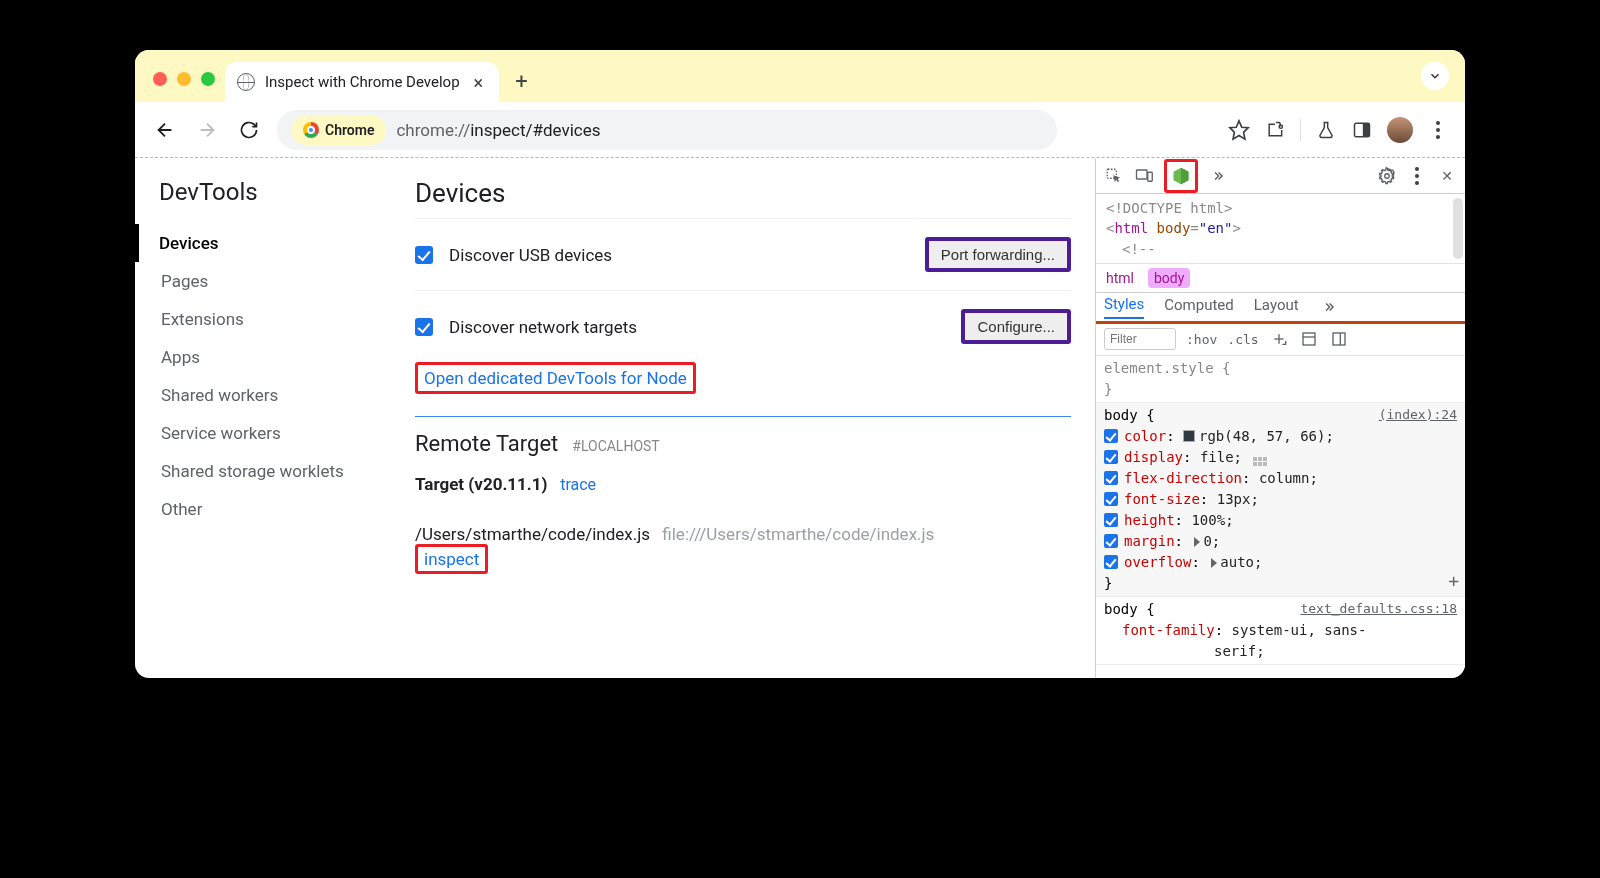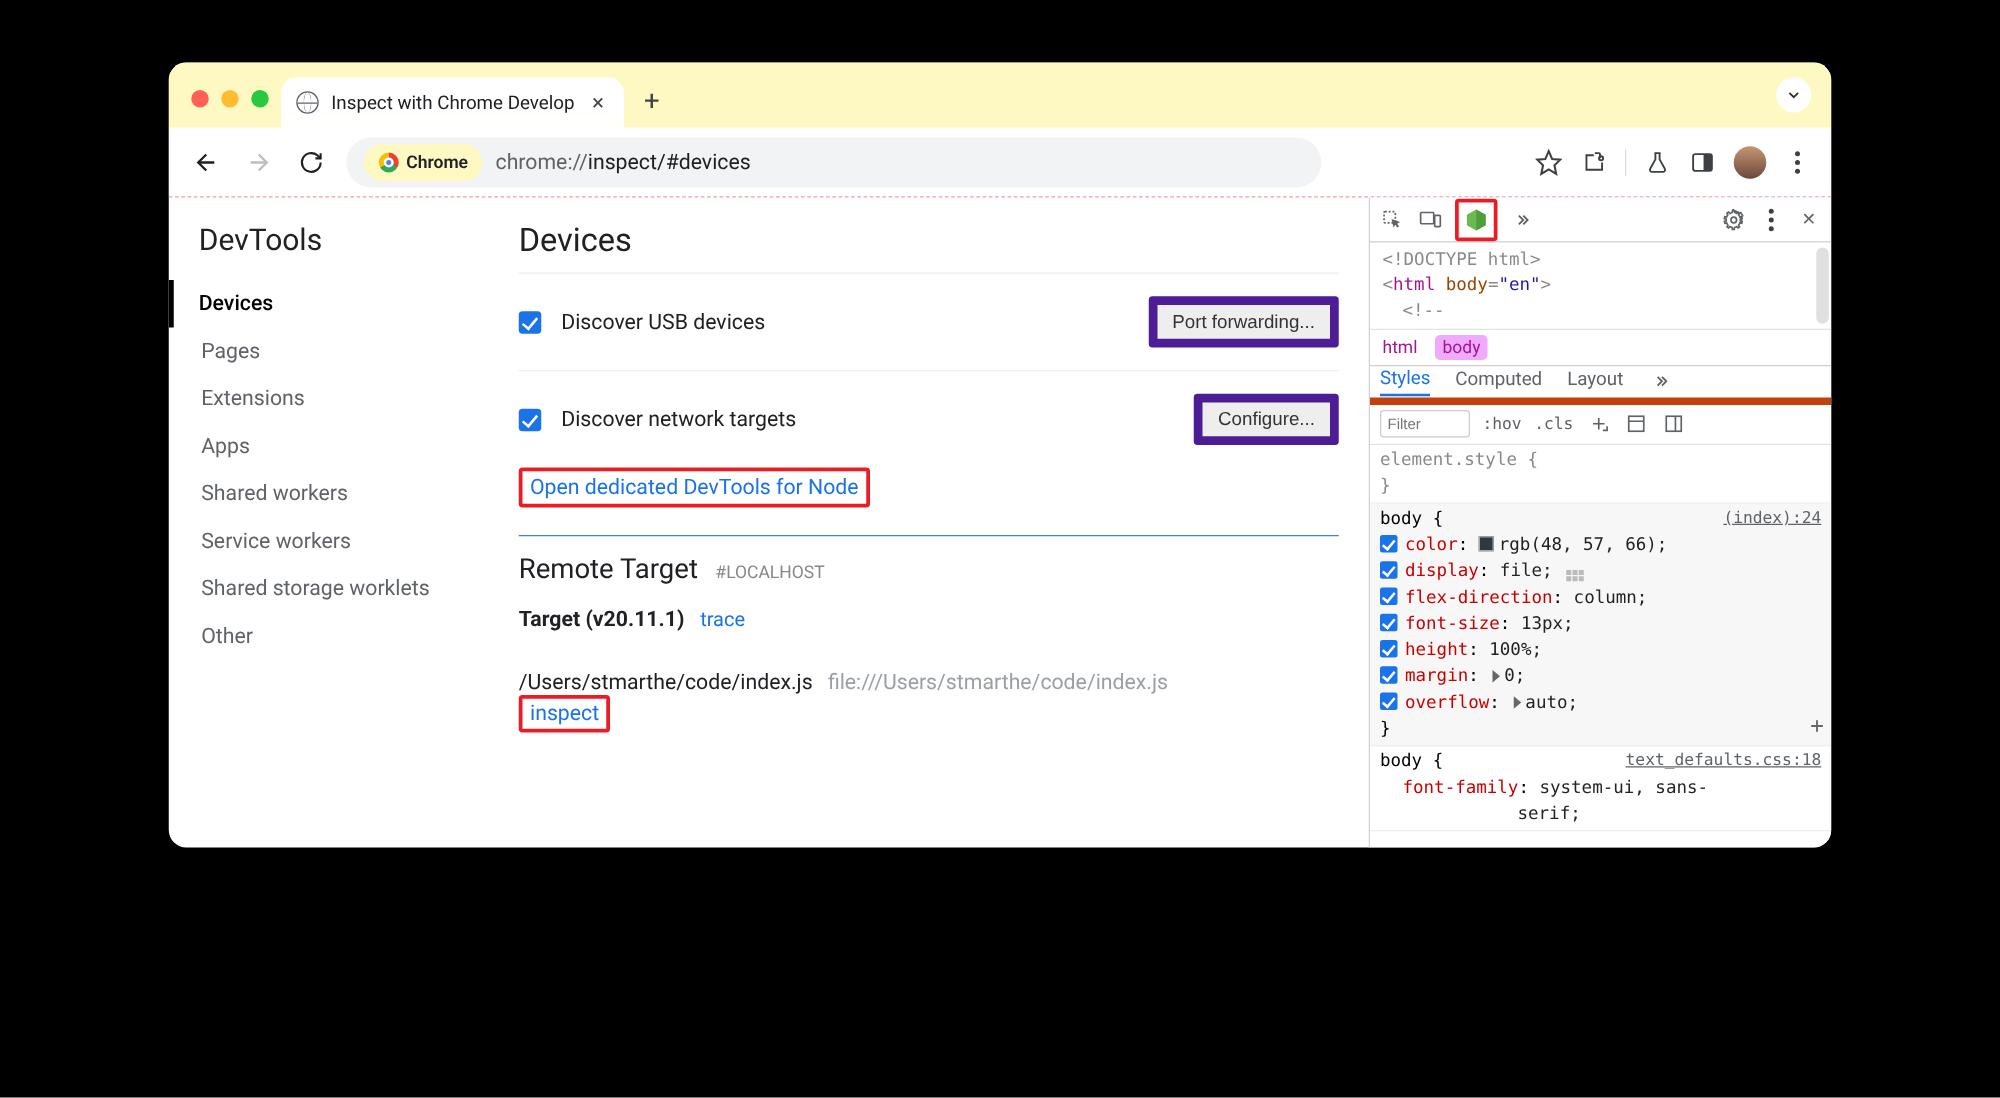--- a/index.html
+++ b/index.html
@@ -65,21 +65,21 @@
   .sidebar h1{font-size:24px;font-weight:400;color:#202124;margin-bottom:18px;}
   .side-list{display:flex;flex-direction:column;}
   .side-item{padding:9px 2px;font-size:17px;color:#5f6368;cursor:pointer;}
   .side-item.selected{color:#000;font-weight:500;border-left:4px solid #000;margin-left:-24px;padding-left:20px;}
   .main{flex:1;}
   .main h2{font-size:26px;font-weight:400;color:#202124;margin-bottom:10px;}
   .sec{border-top:1px solid #eee;padding:18px 0;display:flex;align-items:center;gap:16px;}
   .cb{width:18px;height:18px;background:#1a73e8;border-radius:3px;position:relative;flex:none;}
   .cb::after{content:"";position:absolute;left:3px;top:5px;width:10px;height:5px;border-left:2.5px solid #fff;border-bottom:2.5px solid #fff;transform:rotate(-50deg);}
   .sec label{font-size:17px;color:#202124;flex:1;}
-  .graybtn{border:7px solid #4c1d95;background:#eee;padding:5px 12px;font-size:15px;border-radius:3px;color:#333;cursor:pointer;}
+  .graybtn{border:4px solid #4c1d95;background:#eee;padding:5px 12px;font-size:15px;border-radius:3px;color:#333;cursor:pointer;}
   .link{font-size:17px;color:#1a73e8;cursor:pointer;}
   .hl-red{border:3px solid #ec1c24;border-radius:3px;padding:3px 6px;display:inline-block;}
   .remote{margin-top:4px;}
   .remote h3{font-size:22px;font-weight:400;color:#202124;display:inline;}
   .remote .badge{font-size:14px;color:#888;margin-left:10px;}
   .target-line{margin-top:18px;font-size:17px;}
   .target-line .tlabel{font-weight:700;color:#202124;}
   .target-path{margin-top:30px;font-size:17px;color:#202124;}
   .target-path .fileurl{color:#9aa0a6;margin-left:8px;}
   .inspect{font-size:17px;color:#1a73e8;display:inline-block;margin-top:6px;}
@@ -88,21 +88,21 @@
   .devtools{width:370px;border-left:1px solid #cfd3d7;background:#fff;font-size:14px;display:flex;flex-direction:column;}
   .dt-top{height:36px;border-bottom:1px solid #d0d0d0;display:flex;align-items:center;padding:0 8px;gap:10px;}
   .dt-ico{width:20px;height:20px;display:flex;align-items:center;justify-content:center;color:#5f6368;}
   .node-ico{width:26px;height:26px;display:flex;align-items:center;justify-content:center;}
   .node-ico svg{width:20px;height:20px;}
   .dt-top .spacer{flex:1;}
   .dt-html{padding:4px 10px;font-family:ui-monospace,Menlo,monospace;font-size:14px;line-height:1.45;border-bottom:1px solid #e3e3e3;position:relative;}
   .dt-html .t-punct{color:#8a8a8a;} .dt-html .t-tag{color:#a31596;} .dt-html .t-attr{color:#994500;} .dt-html .t-str{color:#1a1aa6;} .dt-html .t-doctype{color:#8a8a8a;}
   .crumbs{height:28px;display:flex;align-items:center;padding:0 10px;gap:14px;font-size:14px;}
   .crumbs .c{color:#a31596;} .crumbs .c.active{background:#f0abfc;padding:2px 6px;border-radius:4px;}
-  .dt-tabs{height:32px;border-top:1px solid #d0d0d0;border-bottom:6px solid #c2410c;display:flex;align-items:center;padding:0 8px;gap:20px;}
+  .dt-tabs{height:32px;border-top:1px solid #d0d0d0;border-bottom:3px solid #c2410c;display:flex;align-items:center;padding:0 8px;gap:20px;}
   .dt-tab{font-size:15px;color:#5f6368;cursor:pointer;padding-bottom:4px;}
   .dt-tab.active{color:#1a73e8;border-bottom:2px solid #1a73e8;}
   .dt-filter{height:32px;display:flex;align-items:center;gap:10px;padding:0 8px;border-bottom:1px solid #e3e3e3;}
   .dt-filter input{width:72px;height:22px;border:1px solid #ccc;border-radius:3px;padding:0 5px;font-size:12px;}
   .mono{font-family:ui-monospace,Menlo,monospace;font-size:13px;color:#5f6368;}
   .styles{flex:1;overflow:auto;font-family:ui-monospace,Menlo,monospace;font-size:14px;line-height:1.5;}
   .rule{padding:2px 8px;border-bottom:1px solid #eee;position:relative;}
   .rule .src{position:absolute;right:8px;top:2px;color:#5f6368;text-decoration:underline;font-size:13px;}
   .prop{color:#c80000;} .val{color:#222;} .dim{color:#888;}
   .pcb{width:14px;height:14px;background:#1a73e8;border-radius:2px;display:inline-block;vertical-align:-2px;margin-right:6px;position:relative;}

